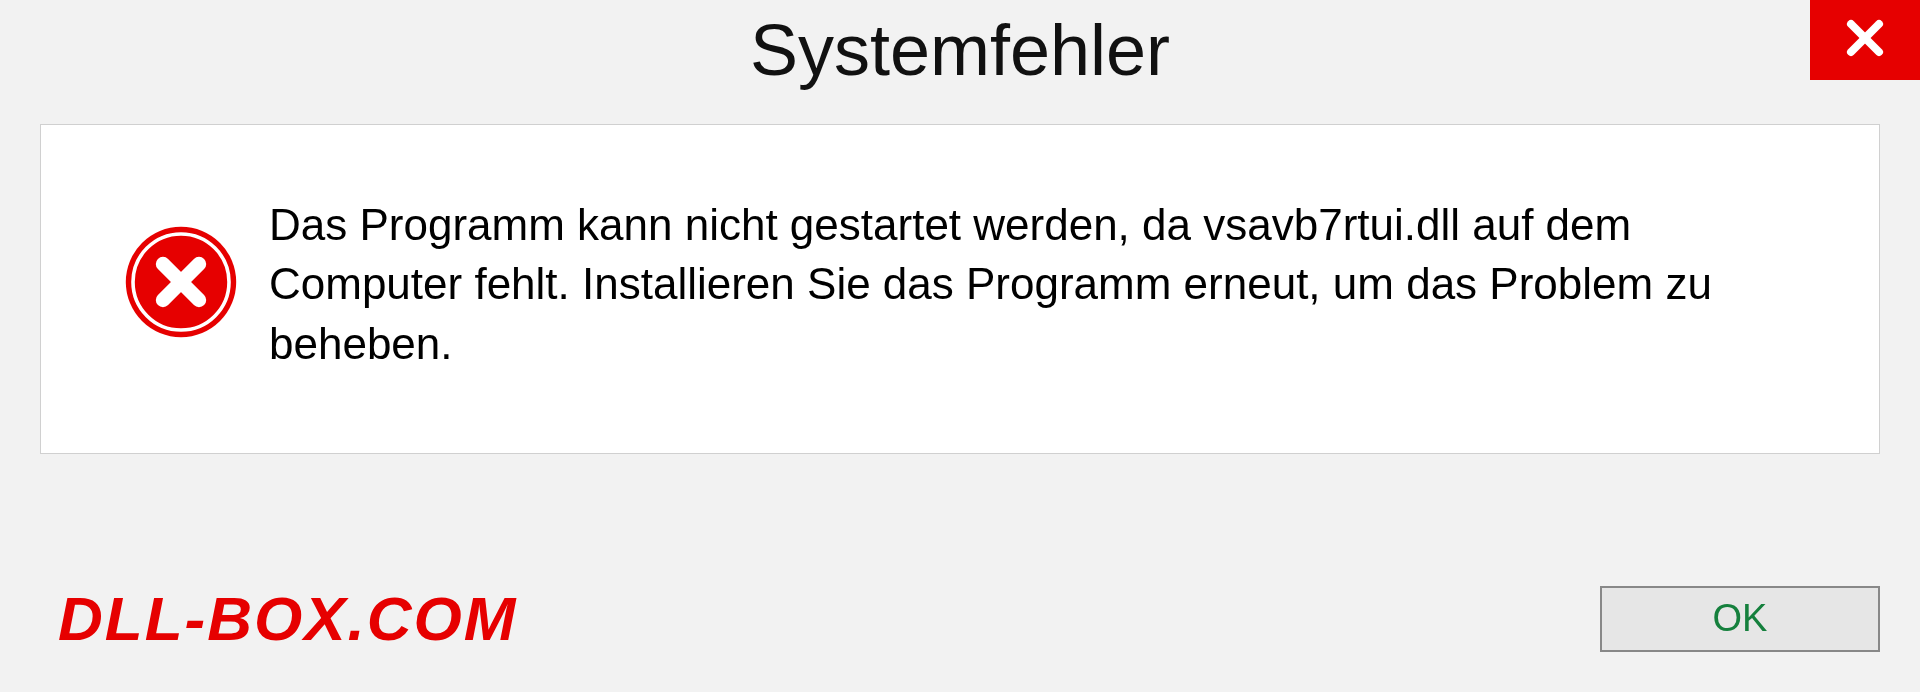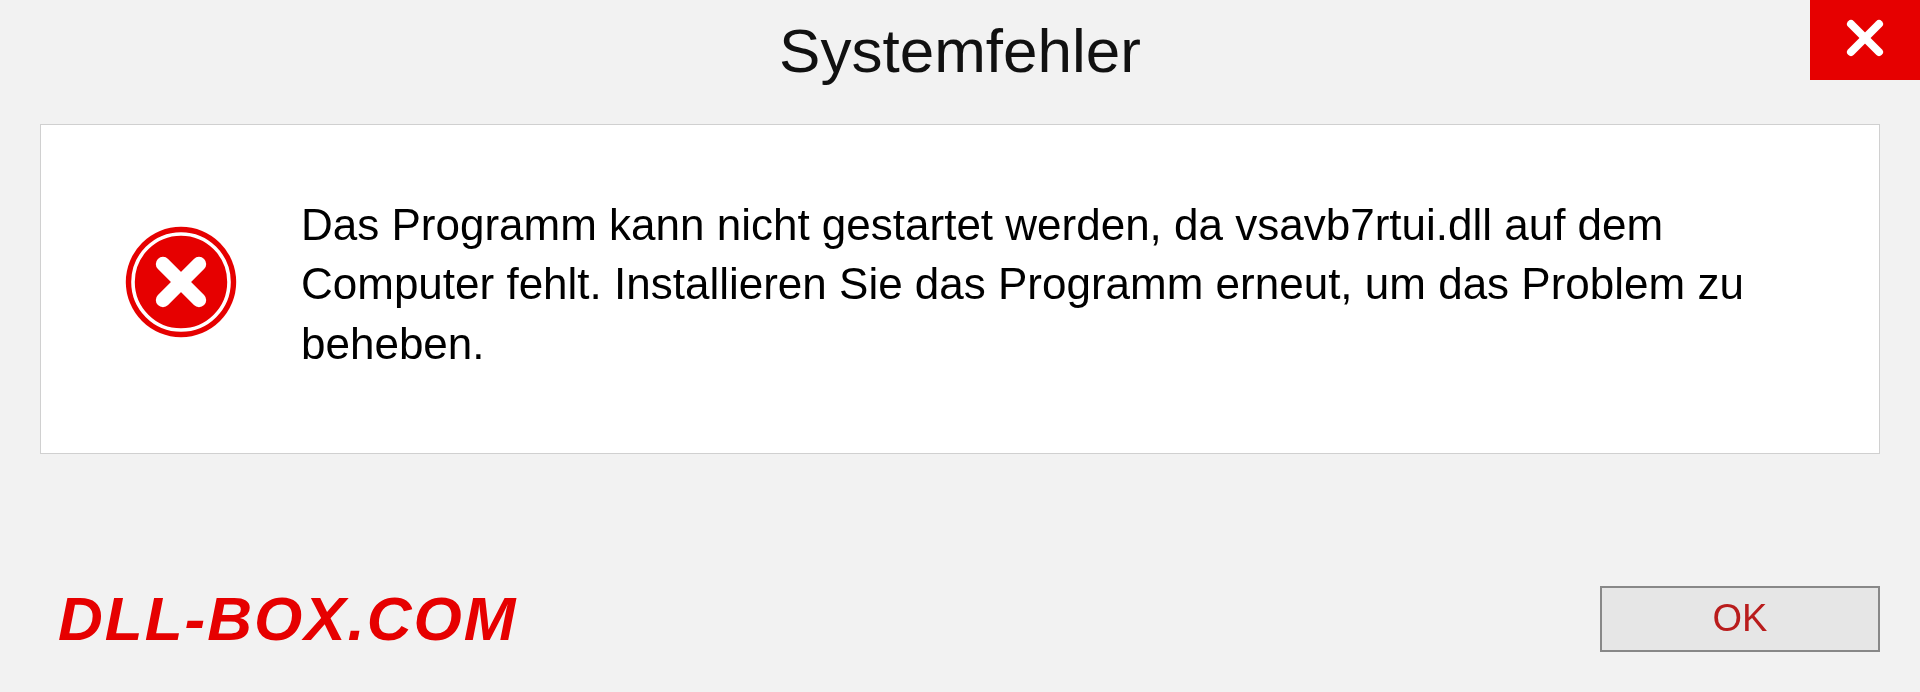--- a/index.html
+++ b/index.html
@@ -13,21 +13,21 @@
     }
     .titlebar {
       width: 100%;
       height: 100px;
       display: flex;
       align-items: center;
       justify-content: center;
       position: relative;
     }
     .title {
-      font-size: 62px;
+      font-size: 72px;
       color: #111;
       font-weight: 400;
     }
     .close-btn {
       position: absolute;
       right: 0;
       top: 0;
       width: 110px;
       height: 80px;
       background: #e60000;
@@ -37,21 +37,21 @@
       cursor: pointer;
     }
     .close-btn svg { width: 48px; height: 48px; }
     .content-box {
       margin: 24px 40px 0 40px;
       background: #ffffff;
       border: 1px solid #d0d0d0;
       padding: 70px 60px 80px 80px;
       display: flex;
       align-items: center;
-      gap: 60px;
+      gap: 28px;
     }
     .error-icon svg { width: 120px; height: 120px; }
     .message {
       font-size: 44px;
       line-height: 1.35;
       color: #000;
       max-width: 1500px;
     }
     .footer {
       position: absolute;
@@ -68,21 +68,21 @@
       color: #e60000;
       font-style: italic;
       letter-spacing: 2px;
     }
     .ok-btn {
       width: 280px;
       height: 66px;
       background: #e6e6e6;
       border: 2px solid #888;
       font-size: 38px;
-      color: #b91c1c;
+      color: #15803d;
       display: flex;
       align-items: center;
       justify-content: center;
       cursor: pointer;
     }
   </style>
 </head>
 <body>
 
 <div class="titlebar">

